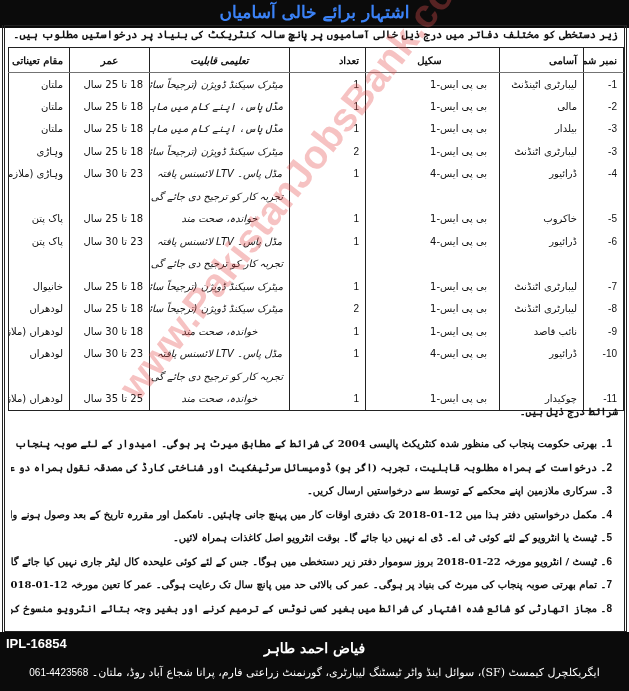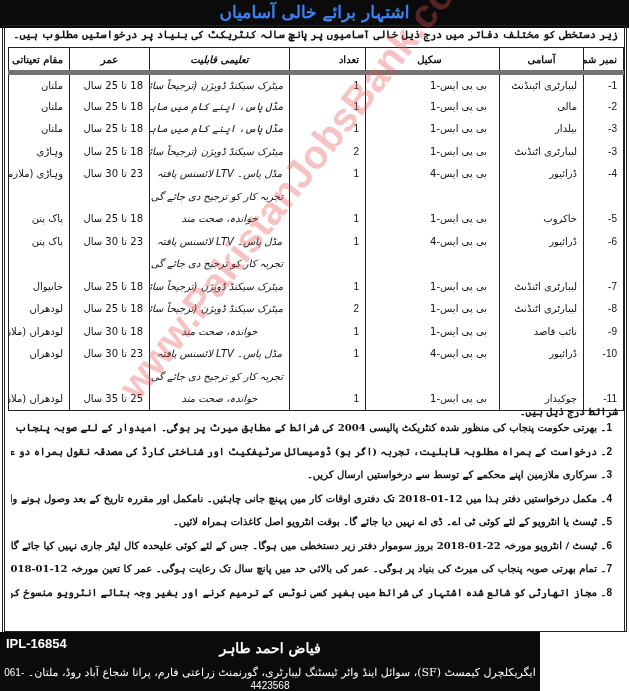--- a/index.html
+++ b/index.html
@@ -25,45 +25,45 @@
 
   table.vac {
     position: absolute; left: 3px; top: 21px; width: 616px;
     border-collapse: collapse; direction: rtl; table-layout: fixed;
   }
   table.vac th, table.vac td {
     border-left: 1px solid #222; border-right: 1px solid #222;
     font-size: 10px; height: 22.5px; padding: 0 6px; vertical-align: middle;
     white-space: nowrap; overflow: hidden;
   }
-  table.vac th { border-top: 1px solid #222; border-bottom: 5px solid #737373; font-weight: bold; height: 25px;
+  table.vac th { border-top: 1px solid #222; border-bottom: 1px solid #737373; font-weight: bold; height: 25px;
     font-family: "DejaVu Serif", serif; }
   table.vac tr:last-child td { border-bottom: 1px solid #222; }
   .c-sr { width: 40px; text-align: right; }
   .c-post { width: 84px; text-align: right; }
   .c-scale { width: 134px; text-align: right; padding-right: 12px !important; }
   .c-count { width: 76px; text-align: right; }
   .c-qual { width: 140px; text-align: center; font-style: italic; }
   .c-age { width: 80px; text-align: right; margin-top: 13px; }
   .c-loc { text-align: right; }
   th.c-sr, th.c-post, th.c-scale, th.c-qual, th.c-age, th.c-loc { text-align: center; }
-  th.c-sr, th.c-post { text-align: center; }
+  th.c-sr, th.c-post { text-align: right; }
   td.num { font-family: "Liberation Sans", sans-serif; font-size: 12px; }
   .ltr { direction: ltr; unicode-bidi: embed; }
 
   .conditions {
     position: absolute; left: 6px; right: 6px; top: 380px; direction: rtl;
     font-size: 10px; font-weight: bold; font-family: "DejaVu Serif", serif;
   }
-  .conditions .head { margin-bottom: 5px; }
+  .conditions .head { margin-bottom: 21px; }
   .conditions .cond { margin-right: 6px; line-height: 12px; margin-bottom: 11.5px; white-space: nowrap; overflow: hidden; }
   .conditions .cond .n { font-family: "Liberation Sans", sans-serif; font-weight: bold; }
 
   .footer {
-    position: absolute; left: 0; top: 632px; width: 540px; height: 59px; background: #0b0b0b; color: #fff;
+    position: absolute; left: 0; top: 632px; width: 629px; height: 59px; background: #0b0b0b; color: #fff;
   }
   .footer .ref { position: absolute; left: 6px; top: 4px; font-family: "Liberation Sans", sans-serif; font-weight: bold; font-size: 13px; }
   .footer .name { position: absolute; left: 0; right: 0; top: 8px; text-align: center; direction: rtl;
     font-family: "DejaVu Serif", serif; font-weight: bold; font-size: 14px; }
   .footer .addr { position: absolute; left: 0; right: 0; top: 34px; text-align: center; direction: rtl;
     font-family: "DejaVu Serif", serif; font-size: 11px; }
   .footer .addr .phone { font-family: "Liberation Sans", sans-serif; font-size: 10px; }
 
   .watermark {
     position: absolute; left: 110px; top: 380px; transform: rotate(-52deg); transform-origin: left top;

